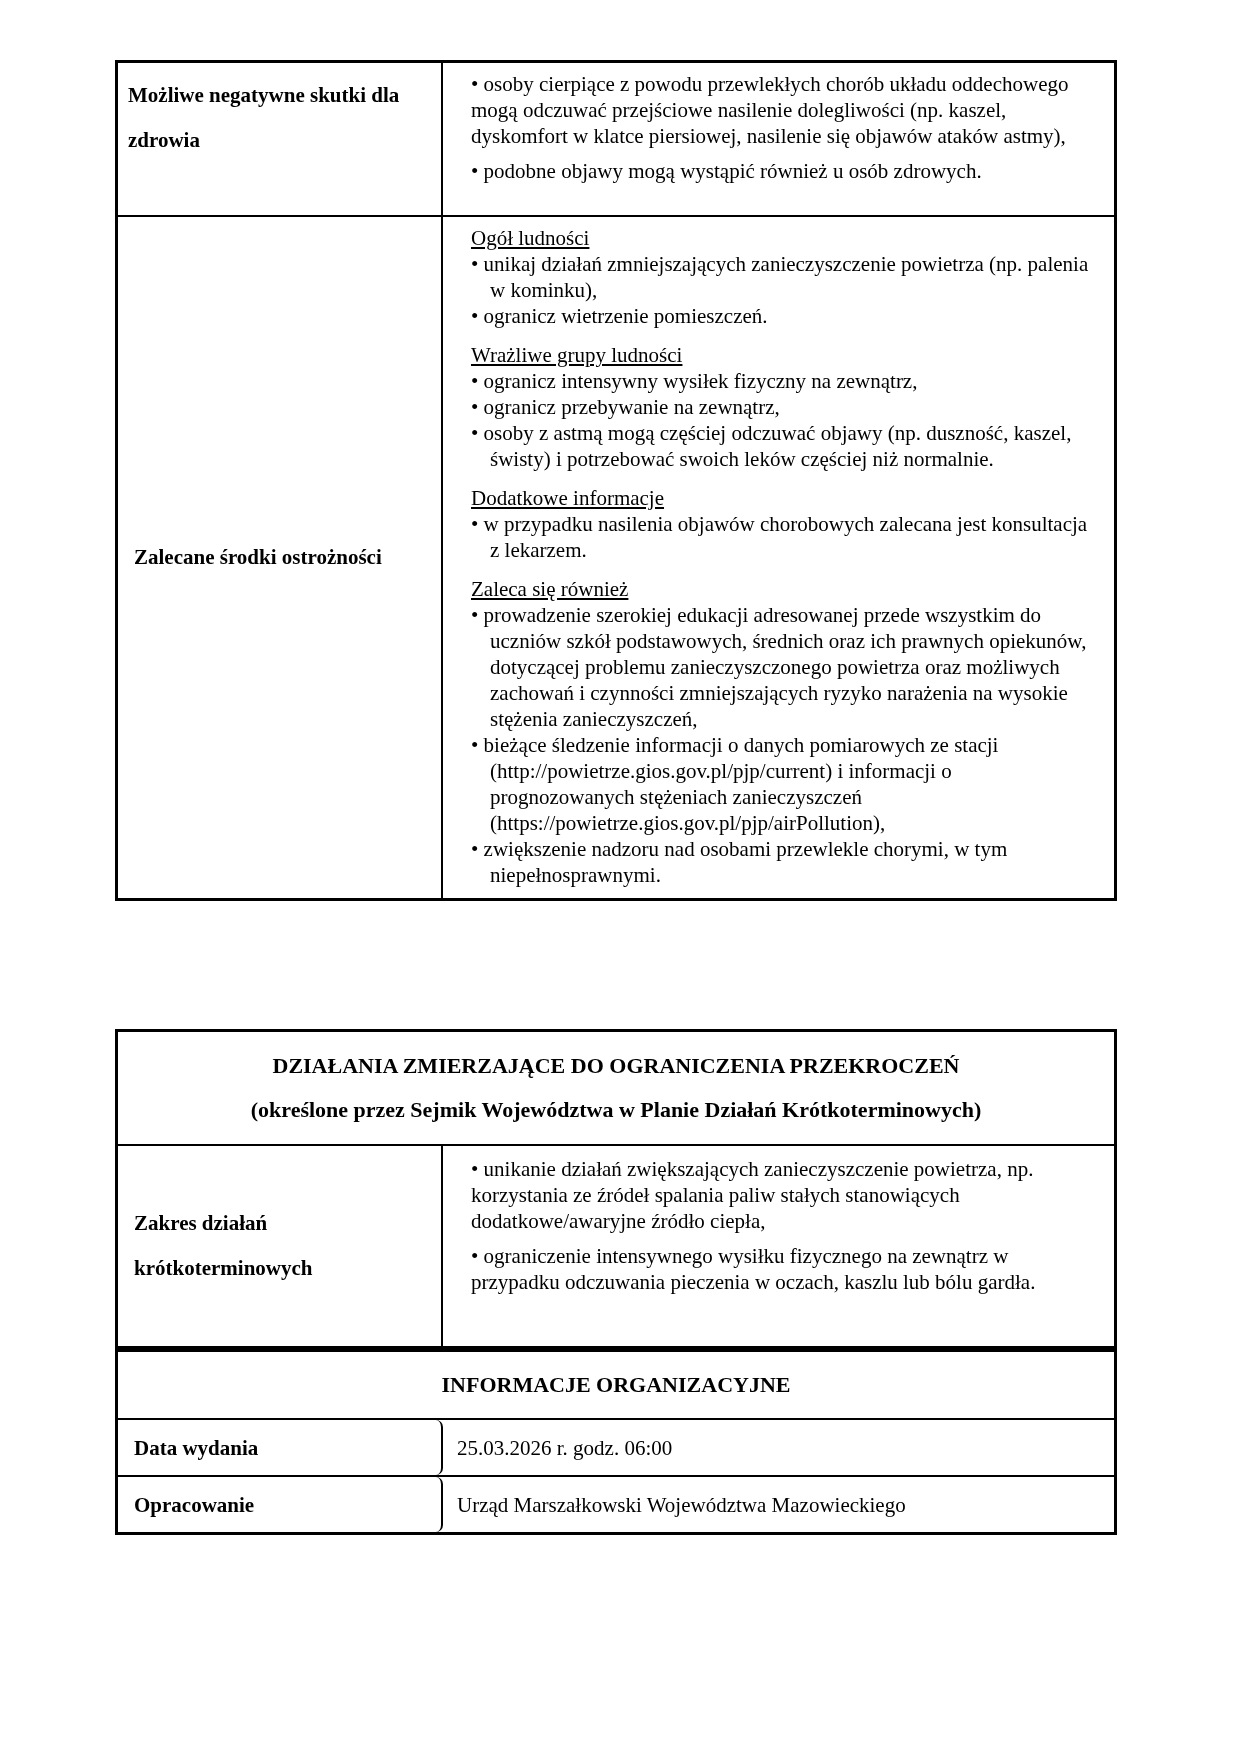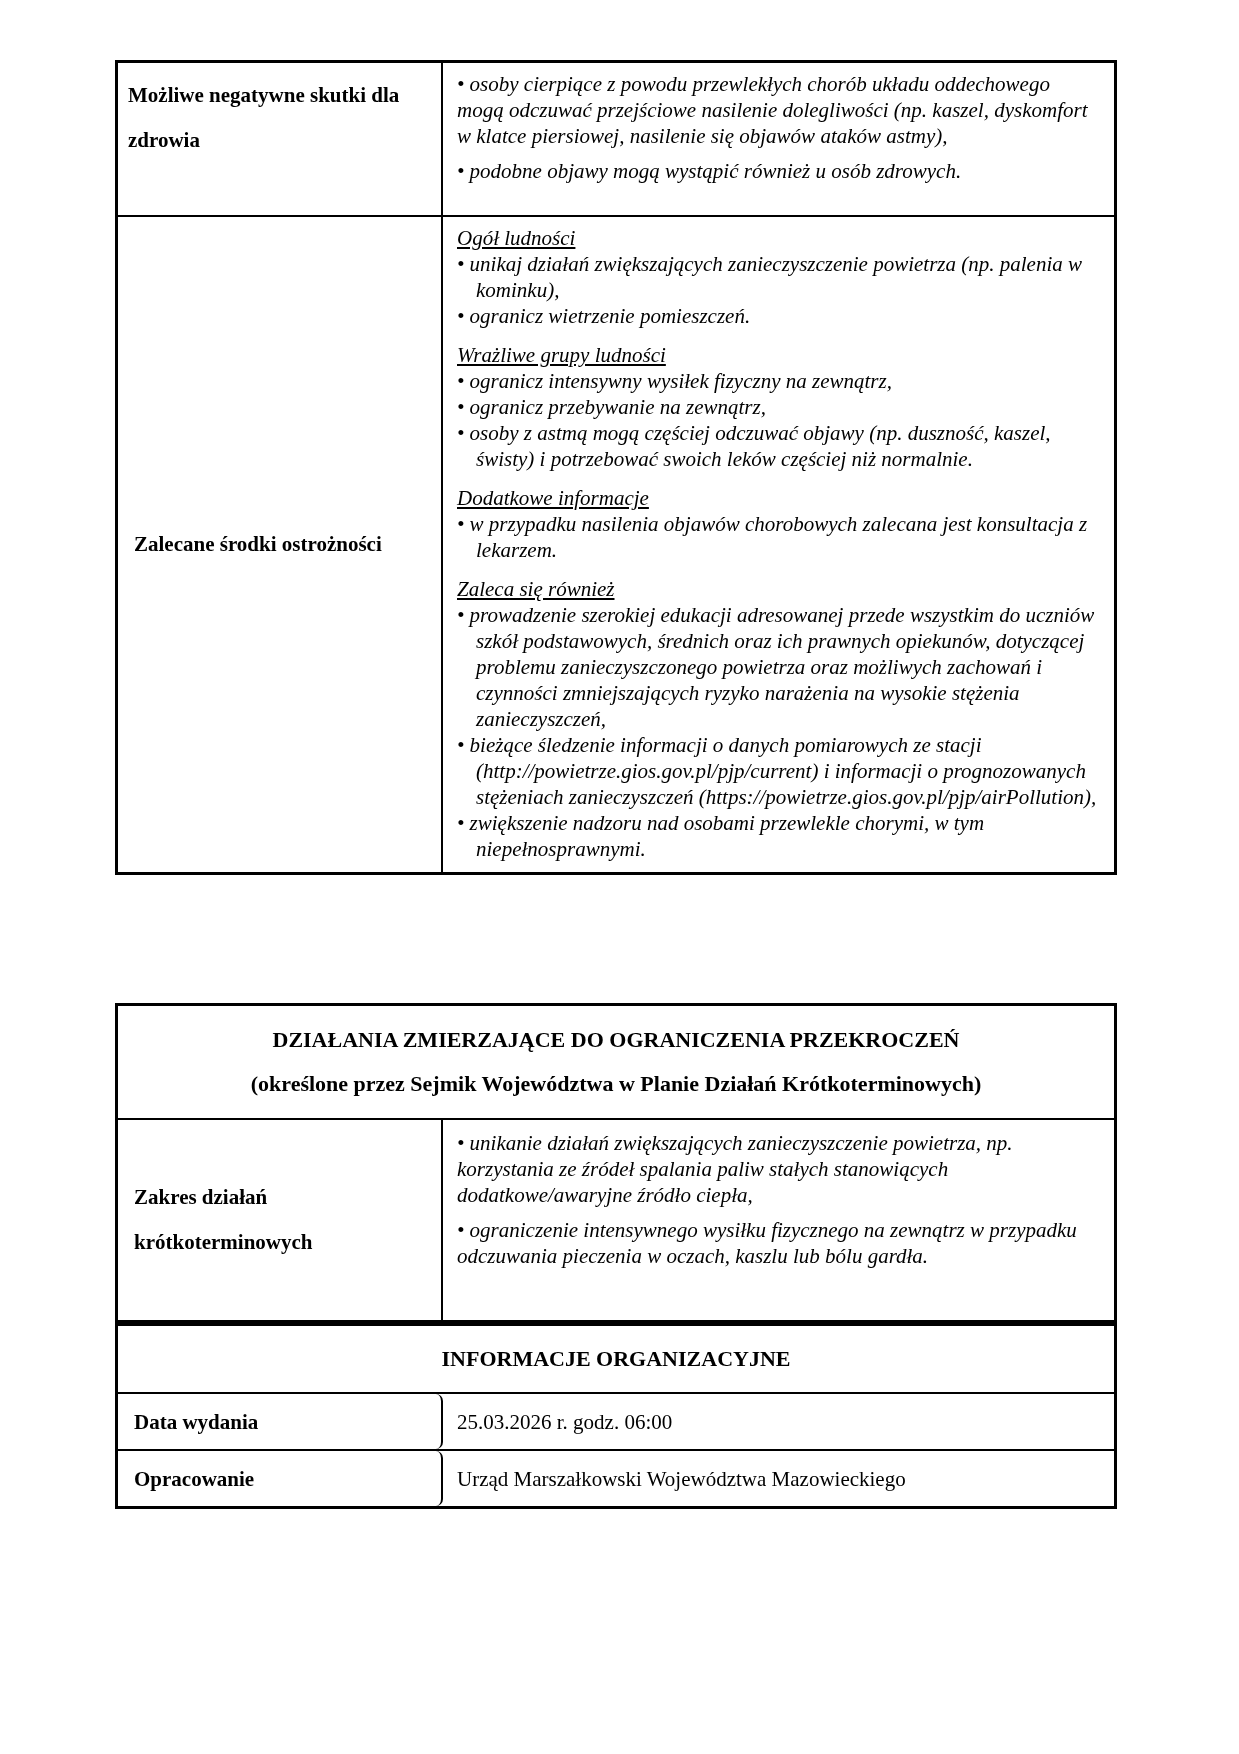--- a/index.html
+++ b/index.html
@@ -30,22 +30,21 @@
     border-right:2px solid #000;
     box-sizing:border-box;
     padding:10px 8px 10px 10px;
     font-weight:bold;
     line-height:2.15;
   }
   .td-label.v-center { display:flex; align-items:center;padding-left:16px; }
   .td-content {
     flex:1 1 auto;
     box-sizing:border-box;
-    padding:8px 14px 10px 14px;
-    font-style:italic;
+    padding:8px 14px 10px 28px;
   }
   .flat-para { margin-top:9px; }
   .flat-para:first-child { margin-top:0; }
   .flat-para::before { content:"\2022  "; }
   .section { margin-top:13px; }
   .section:first-child { margin-top:0; }
   .sec-heading { text-decoration:underline; }
   .hang-list .hang {
     padding-left:19px;
     text-indent:-19px;
@@ -85,21 +84,21 @@
           <div class="flat-para">osoby cierpiące z powodu przewlekłych chorób układu oddechowego mogą odczuwać przejściowe nasilenie dolegliwości (np. kaszel, dyskomfort w klatce piersiowej, nasilenie się objawów ataków astmy),</div>
           <div class="flat-para">podobne objawy mogą wystąpić również u osób zdrowych.</div>
         </div>
     </div>
     <div class="tr">
       <div class="td-label v-center">Zalecane środki ostrożności</div>
       <div class="td-content">
         <div class="section">
           <div class="sec-heading">Ogół ludności</div>
           <div class="hang-list">
-              <div class="hang">unikaj działań zwiększających zanieczyszczenie powietrza (np. palenia w kominku),</div>
+              <div class="hang">unikaj działań zmniejszających zanieczyszczenie powietrza (np. palenia w kominku),</div>
               <div class="hang">ogranicz wietrzenie pomieszczeń.</div>
             </div>
         </div>
         <div class="section">
           <div class="sec-heading">Wrażliwe grupy ludności</div>
           <div class="hang-list">
               <div class="hang">ogranicz intensywny wysiłek fizyczny na zewnątrz,</div>
               <div class="hang">ogranicz przebywanie na zewnątrz,</div>
               <div class="hang">osoby z astmą mogą częściej odczuwać objawy (np. duszność, kaszel, świsty) i potrzebować swoich leków częściej niż normalnie.</div>
             </div>

